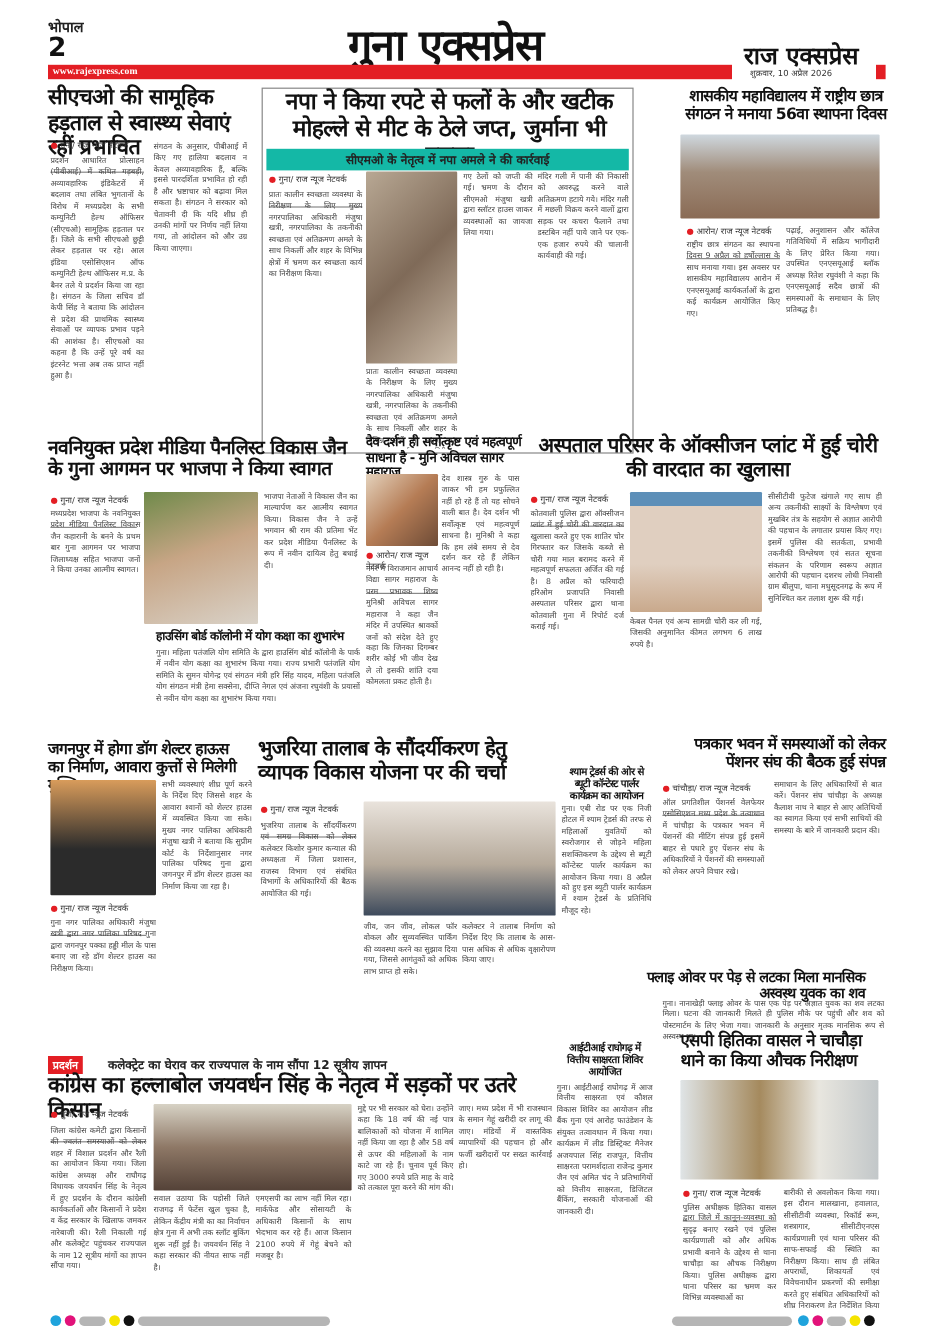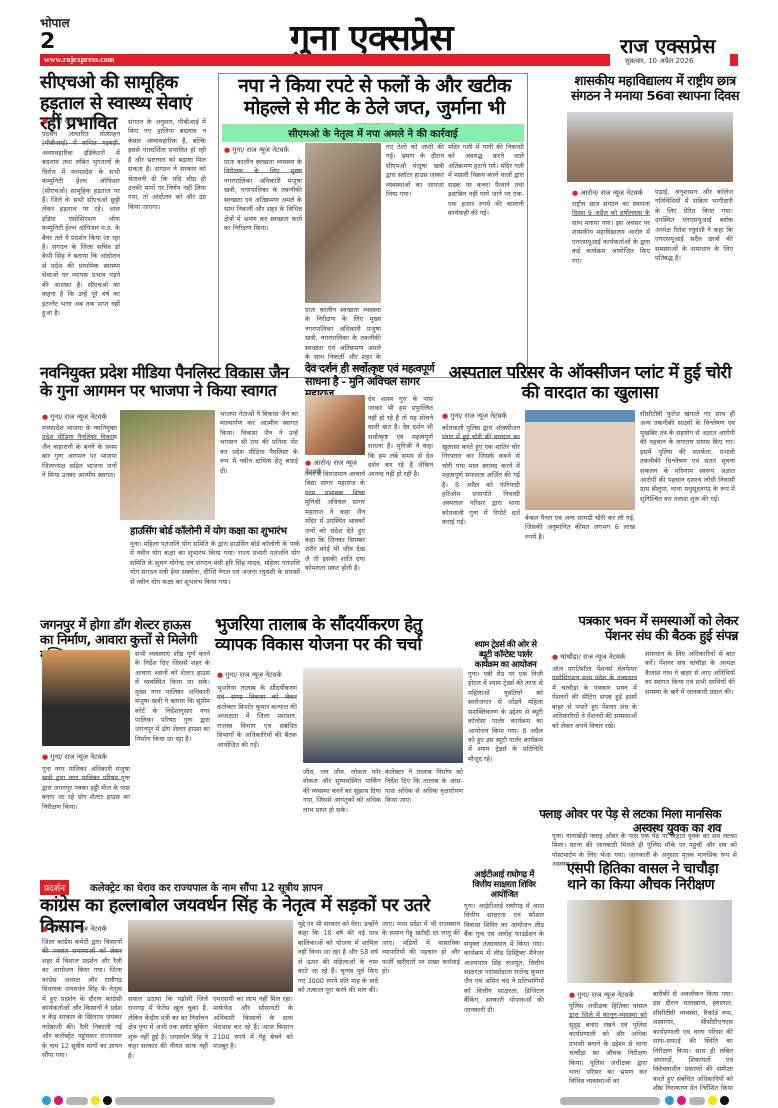--- a/index.html
+++ b/index.html
@@ -12,22 +12,22 @@
 .redbar{left:40px;top:54px;width:570px;height:12px;background:#e31e24}
 .redbar span{color:#fff;font-size:8px;font-family:"Liberation Serif",serif;font-weight:bold;position:absolute;left:4px;top:1px}
 .datebox{left:625px;top:56px;font-size:7px;color:#333}
 .redsq{left:730px;top:54px;width:8px;height:12px;background:#e31e24}
 .hl{font-weight:bold;color:#111;line-height:1.15;letter-spacing:-0.5px}
 .byline{font-size:7px;color:#333;border-bottom:1px solid #888;padding-bottom:18px}
 .byline::before{content:"● ";color:#e31e24}
 .body{font-size:6.5px;line-height:1.45;color:#444;text-align:justify;overflow:hidden}
 .photo{background:linear-gradient(135deg,#b8a894,#7f6a58 50%,#c9b9a6);border-radius:1px}
 .boxed{border:1px solid #888}
-.subbar{background:#86efac;font-size:10px;font-weight:bold;text-align:center;color:#222;padding:2px 0}
-.redlabel{background:#e31e24;color:#fff;font-size:9px;font-weight:normal;padding:1px 4px}
+.subbar{background:#14b8a6;font-size:10px;font-weight:bold;text-align:center;color:#222;padding:2px 0}
+.redlabel{background:#e31e24;color:#fff;font-size:9px;font-weight:bold;padding:1px 4px}
 .dots{display:flex;gap:3px;align-items:center}
 .dot{width:9px;height:9px;border-radius:50%}
 .greybar{height:8px;background:#b5b5b5;border-radius:4px}
 </style>
 </head>
 <body>
 
 <div class="abs masthead-city">भोपाल</div>
 <div class="abs masthead-page">2</div>
 <div class="abs masthead-title">गुना एक्सप्रेस</div>

